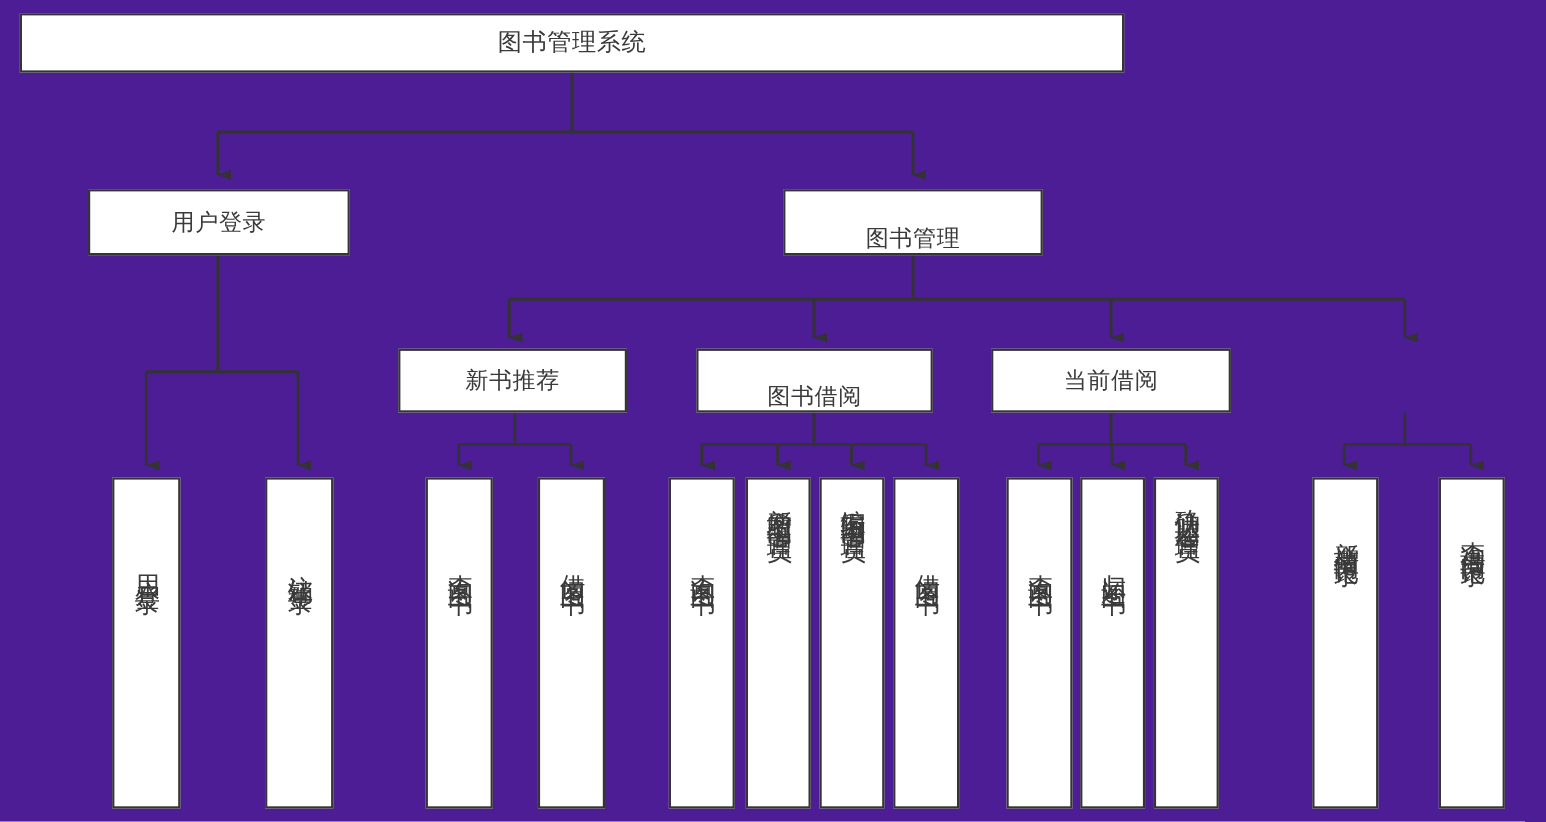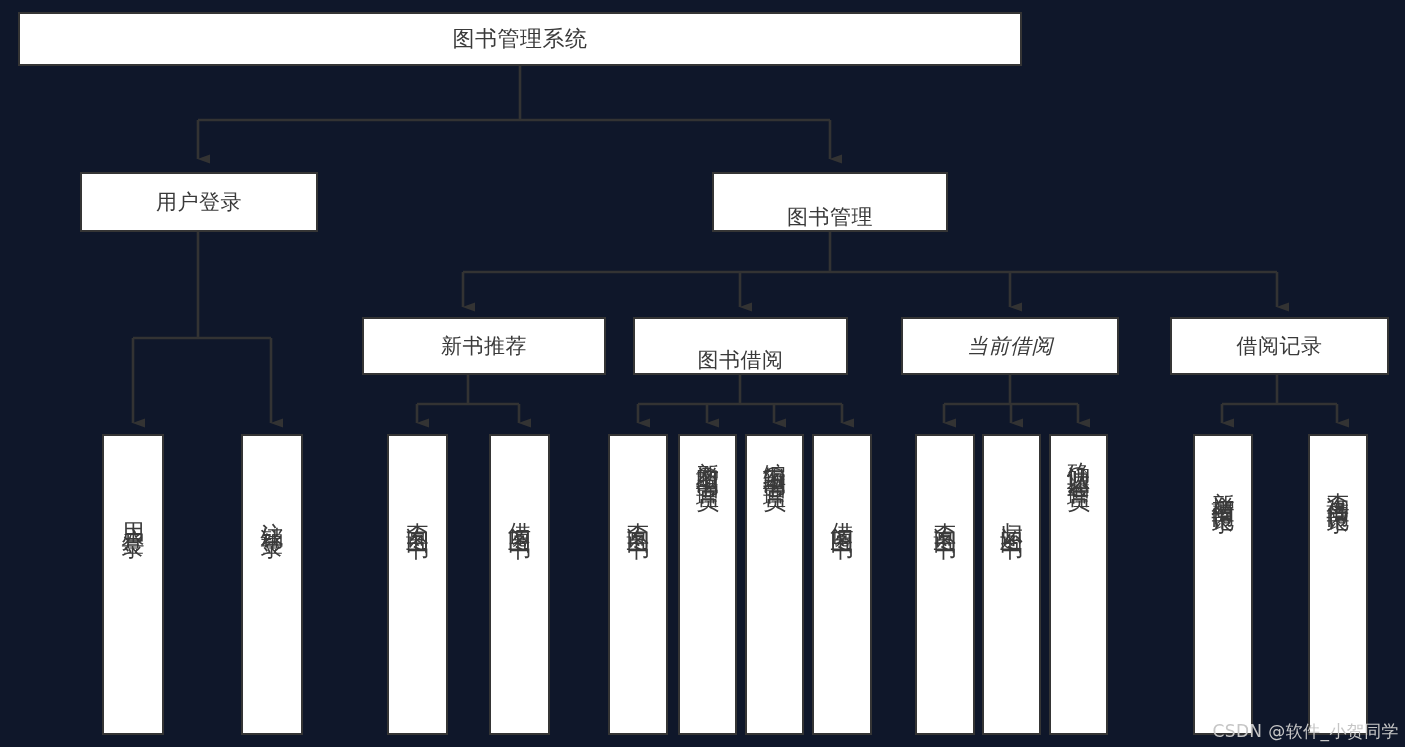--- a/index.html
+++ b/index.html
@@ -8,21 +8,21 @@
     padding: 0;
     background: #ffffff;
   }
   body {
     font-family: "DejaVu Sans", "Liberation Sans", sans-serif;
   }
   #canvas {
     position: relative;
     width: 1405px;
     height: 747px;
-    background: #0f172a;
+    background: #4c1d95;
     overflow: hidden;
   }
   #edges {
     position: absolute;
     left: 0;
     top: 0;
     width: 1405px;
     height: 747px;
     pointer-events: none;
   }
@@ -138,31 +138,28 @@
     <span class="node-label">图书管理系统</span>
   </div>
 
   <div class="node h" style="left:80px; top:172px; width:238px; height:60px;">
     <span class="node-label">用户登录</span>
   </div>
   <div class="node h" style="left:712px; top:172px; width:236px; height:60px;align-items:flex-end;">
     <span class="node-label">图书管理</span>
   </div>
 
-  <div class="node h" style="left:362px; top:317px; width:244px; height:58px;">
+  <div class="node h" style="left:362px; top:317px; width:208px; height:58px;">
     <span class="node-label">新书推荐</span>
   </div>
   <div class="node h" style="left:633px; top:317px; width:215px; height:58px;align-items:flex-end;">
     <span class="node-label">图书借阅</span>
   </div>
-  <div class="node h" style="left:901px; top:317px; width:218px; height:58px;font-style:italic;">
+  <div class="node h" style="left:901px; top:317px; width:218px; height:58px;">
     <span class="node-label">当前借阅</span>
-  </div>
-  <div class="node h" style="left:1170px; top:317px; width:219px; height:58px;">
-    <span class="node-label">借阅记录</span>
   </div>
 
   <div class="node v" style="left:102px; top:434px; width:62px; height:301px; padding-top:68px;">
     <span class="node-label">用户登录</span>
   </div>
   <div class="node v" style="left:241px; top:434px; width:62px; height:301px; padding-top:68px;">
     <span class="node-label">注销登录</span>
   </div>
 
   <div class="node v" style="left:387px; top:434px; width:61px; height:301px; padding-top:68px;">
@@ -195,15 +192,14 @@
     <span class="node-label">确认归还（管理员）</span>
   </div>
 
   <div class="node v tall" style="left:1193px; top:434px; width:60px; height:301px; padding-top:38px;">
     <span class="node-label">新增借阅记录</span>
   </div>
   <div class="node v tall" style="left:1308px; top:434px; width:60px; height:301px; padding-top:38px;">
     <span class="node-label">查询借阅记录</span>
   </div>
 
-  <div class="watermark">CSDN @软件_小贺同学</div>
 
 </div>
 
 </body></html>

